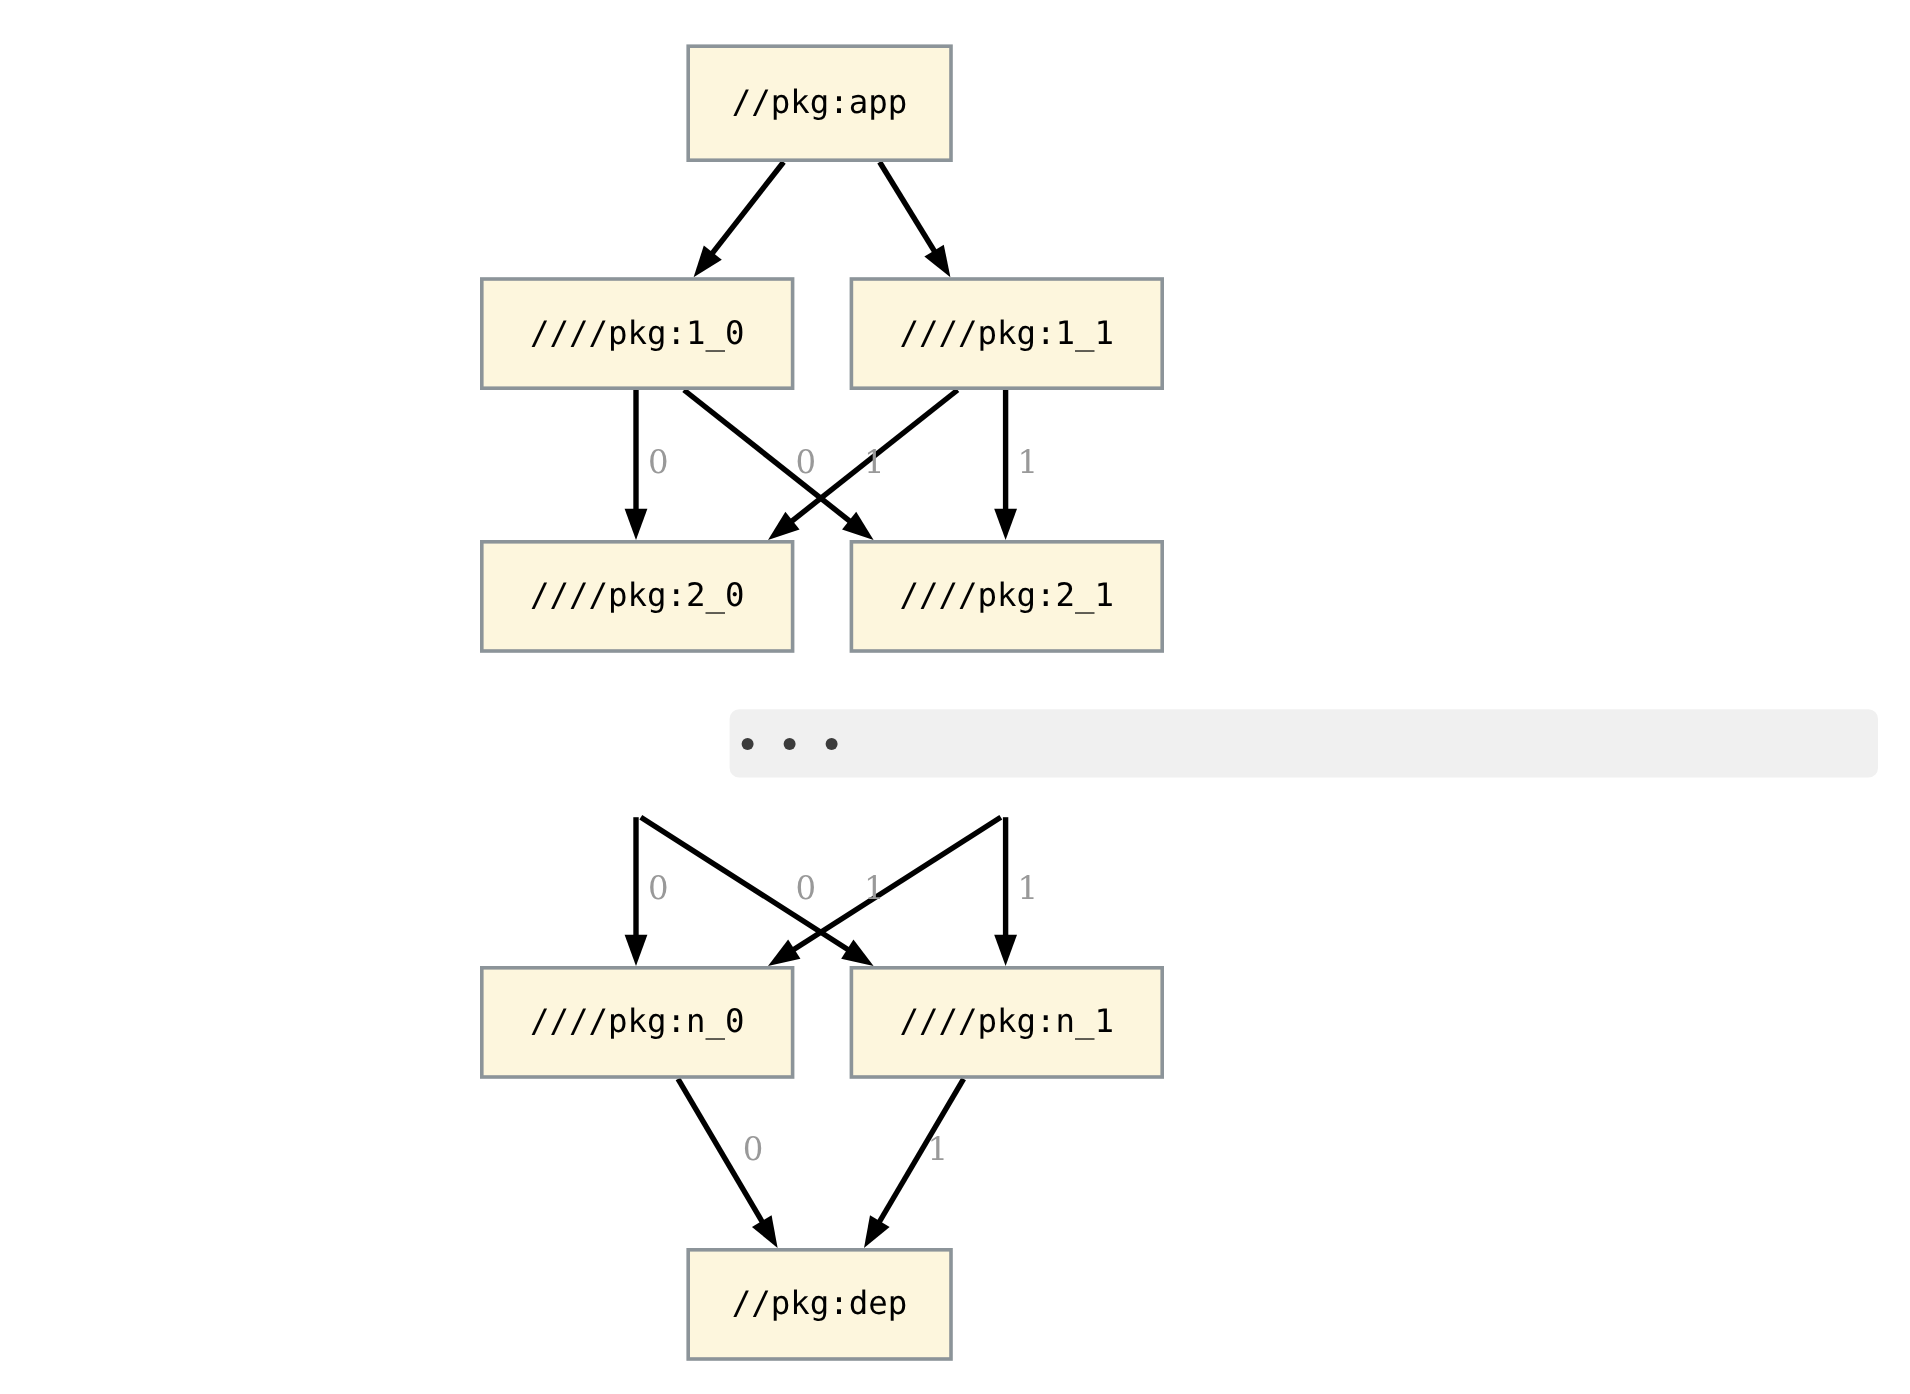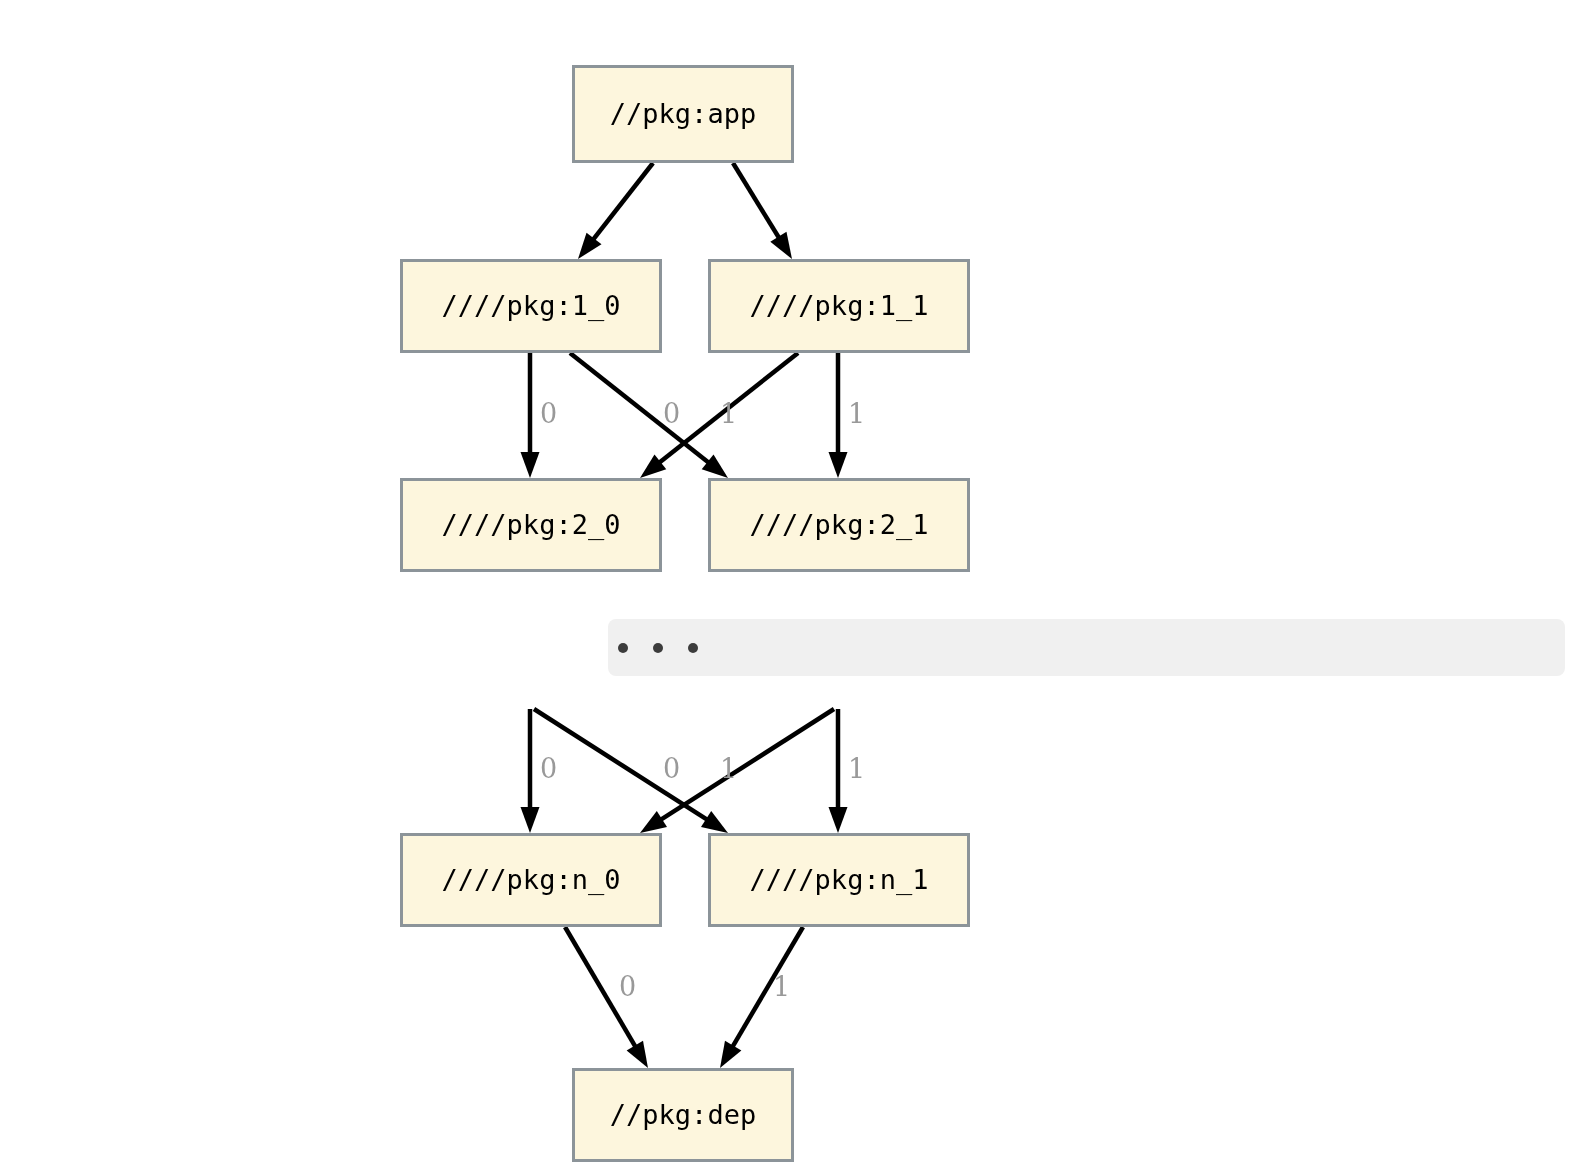--- a/index.html
+++ b/index.html
@@ -11,21 +11,20 @@
   body {
     width: 1592px;
     height: 1162px;
     font-family: "DejaVu Serif", serif;
     overflow: hidden;
   }
   #graph-root {
     position: relative;
     width: 1592px;
     height: 888px;
-    margin-top: 28px;
   }
   svg#graph-svg {
     display: block;
     width: 1592px;
     height: 1162px;
   }
   .node-box {
     stroke-width: 3;
   }
   .node-label {

